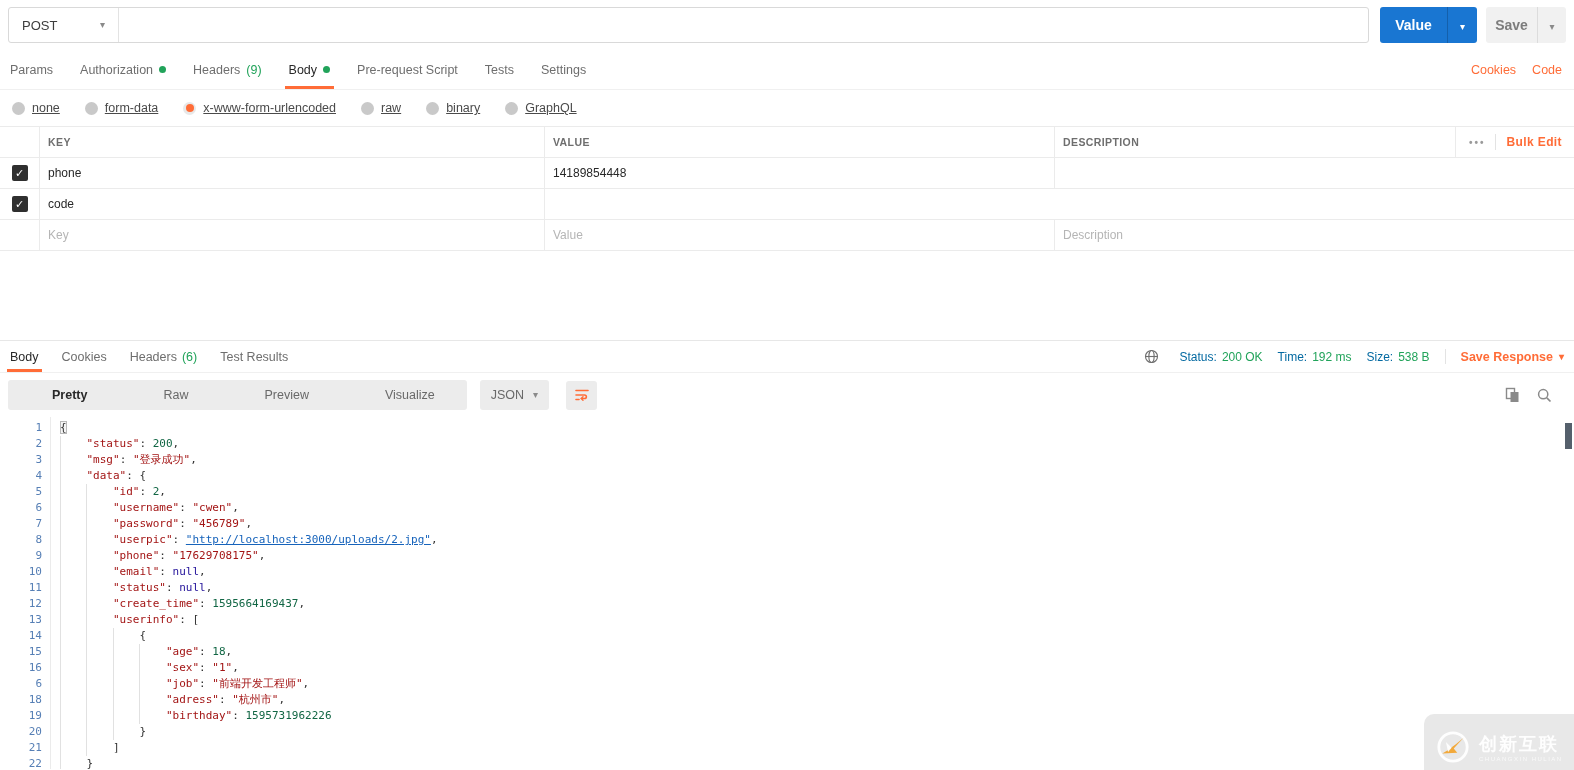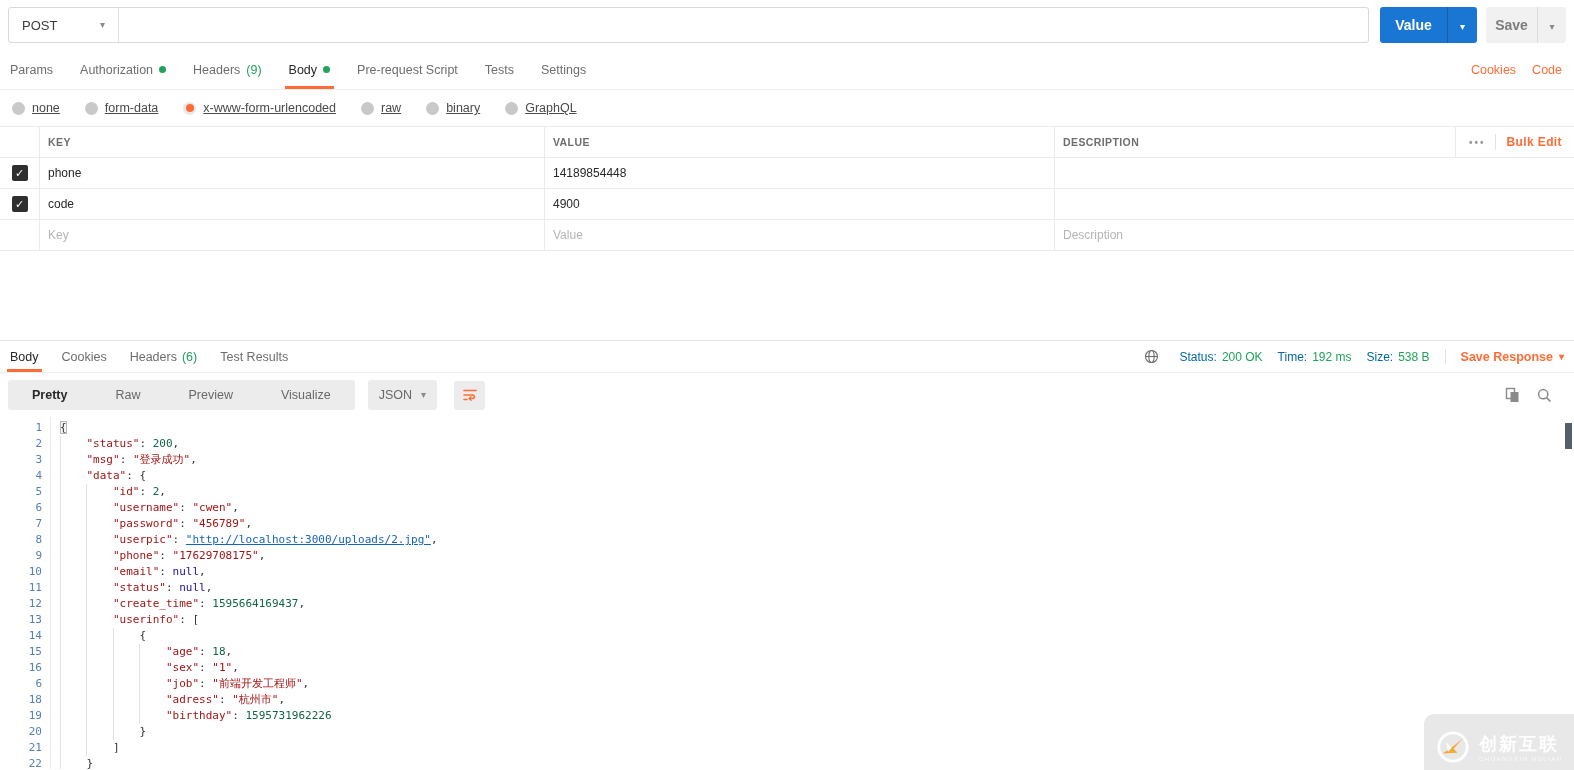--- a/index.html
+++ b/index.html
@@ -70,21 +70,21 @@
   .meta-label { color:#0369a1; }
   .meta-value { color:var(--green,#21a35a); }
   .meta-divider { width:1px; height:15px; background:#e3e3e3; }
   .save-response { display:flex; align-items:center; gap:6px; color:var(--orange,#ff6c37); font-size:12.5px; font-weight:600; cursor:pointer; white-space:nowrap; }
   .save-response .caret { color:var(--orange,#ff6c37); }
   .globe-icon { display:flex; align-items:center; margin-right:6px; cursor:pointer; }
 
   
   .view-toolbar { height:44px; display:flex; align-items:center; padding:0 8px; }
   .seg { display:flex; background:#ececec; border-radius:3px; overflow:hidden; }
-  .seg-item { padding:8px 24px; color:#696969; font-size:12.5px; cursor:pointer; white-space:nowrap; }
+  .seg-item { padding:8px 32px; color:#696969; font-size:12.5px; cursor:pointer; white-space:nowrap;margin-left:12px; }
   .seg-item.active { color:#282828; font-weight:600; }
   .fmt-select { margin-left:13px; display:flex; align-items:center; gap:9px; background:#ececec; border-radius:3px; padding:8px 11px; color:#696969; font-size:12.5px; cursor:pointer; }
   .wrap-btn { margin-left:17px; width:31px; height:29px; background:#ececec; border-radius:3px; display:flex; align-items:center; justify-content:center; cursor:pointer; }
   .tb-right { margin-left:auto; display:flex; align-items:center; gap:17px; padding-right:14px; }
   .icon-btn { display:flex; align-items:center; cursor:pointer; }
 
   
   .code-pane { position:relative; height:352px; overflow:hidden; font-family:"DejaVu Sans Mono", monospace; font-size:11px; }
   .gutter-border { position:absolute; left:50px; top:0; bottom:0; width:1px; background:#ebebeb; }
   #code-lines { position:relative; padding-top:3px; }
@@ -202,21 +202,20 @@
       </div>
     <div class="cell c-key">phone</div>
     <div class="cell c-val">14189854448</div>
     <div class="cell c-desc"></div>
   </div>
   <div class="prow">
     <div class="cell c-cb">
         <span class="checkbox">✓</span>
       </div>
     <div class="cell c-key">code</div>
-    <div class="cell c-val">4900</div>
     <div class="cell c-desc"></div>
   </div>
   <div class="prow">
     <div class="cell c-cb"></div>
     <div class="cell c-key ph">Key</div>
     <div class="cell c-val ph">Value</div>
     <div class="cell c-desc ph">Description</div>
   </div>
 </div>
 

